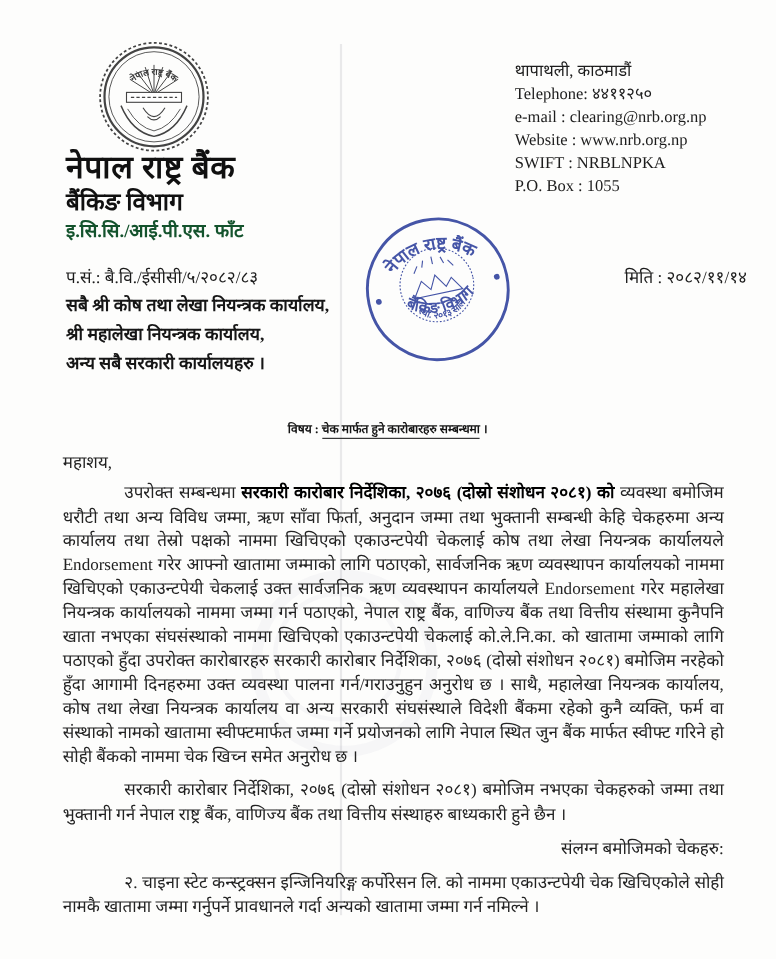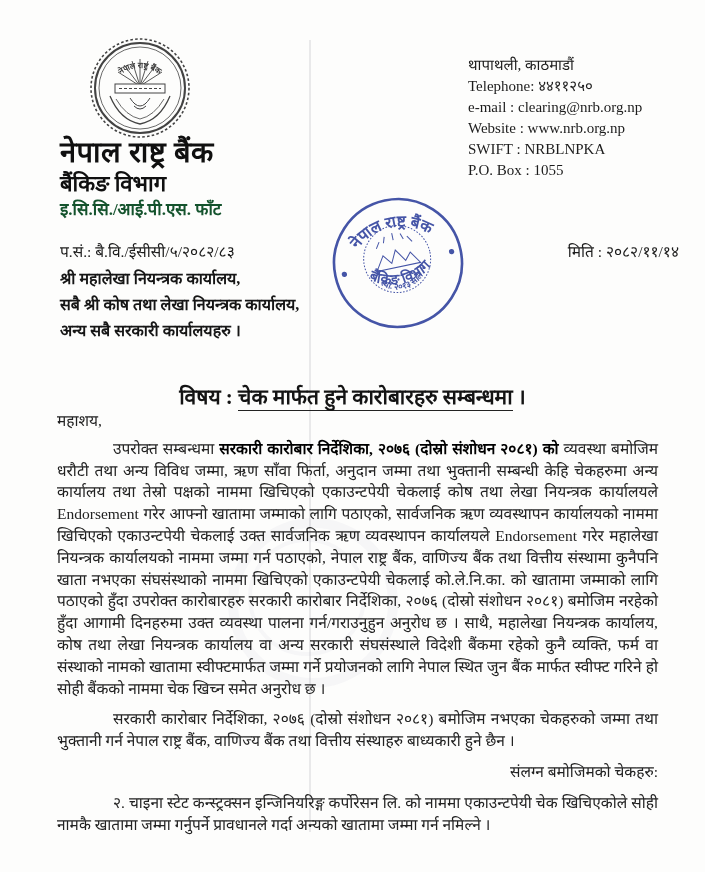--- a/index.html
+++ b/index.html
@@ -16,21 +16,21 @@
   .section-name{position:absolute; left:60px; top:197px; font-size:17px; font-weight:bold; color:#14532d;}
   .contact{position:absolute; left:468px; top:55px; font-size:15px; line-height:21px; color:#1c1c1c;}
   .contact .addr{}
   
   .ref-row{position:absolute; left:60px; right:26px; top:230px; display:flex; justify-content:space-between; font-size:15.5px; color:#1b1b1b;margin-top:10px;}
   
   .stamp{position:absolute; left:329px; top:194px; width:138px; height:138px; transform:rotate(-12deg); opacity:.92;}
   
   .recipients{position:absolute; left:60px; top:266px; font-size:16px; font-weight:bold; line-height:26px; color:#161616;}
   
-  .subject{position:absolute; left:0; right:0; top:382px; text-align:center; font-size:21px; font-weight:bold; color:#141414;}
+  .subject{position:absolute; left:0; right:0; top:382px; text-align:center; font-size:11px; font-weight:bold; color:#141414;}
   .subject .u{border-bottom:1.6px solid #222; padding-bottom:1px;}
   
   .letter-body{position:absolute; left:57px; right:47px; top:410px; font-size:15.5px; line-height:21.8px; text-align:justify; color:#222;}
   .letter-body p{margin:0 0 9px 0;}
   .salutation{text-indent:0; margin-bottom:6px !important; text-align:left;}
   .para{text-indent:56px;}
   .attach-heading{text-indent:33px; text-align:right;}
   .bseg{font-weight:bold; color:#000000;}
   
   .scan-line{position:absolute; left:309px; top:40px; width:2px; height:792px; background:rgba(165,165,175,.22); pointer-events:none;}
@@ -110,22 +110,22 @@
       <path d="M 46 72 L 55 58 L 62 67 L 68 55 L 76 67 L 82 60 L 90 72 Z"></path>
       <line x1="50" y1="50" x2="54" y2="44"></line>
         <line x1="58" y1="46" x2="60" y2="40"></line>
       <line x1="68" y1="45" x2="68" y2="38"></line>
         <line x1="78" y1="46" x2="76" y2="40"></line>
       <line x1="86" y1="50" x2="82" y2="44"></line>
     </g>
   </svg>
 
   <div class="recipients">
+    <div>सबै श्री कोष तथा लेखा नियन्त्रक कार्यालय,</div>
     <div>श्री महालेखा नियन्त्रक कार्यालय,</div>
-    <div>सबै श्री कोष तथा लेखा नियन्त्रक कार्यालय,</div>
     <div>अन्य सबै सरकारी कार्यालयहरु ।</div>
   </div>
 
   <div class="subject"><span>विषय : </span><span class="u">चेक मार्फत हुने कारोबारहरु सम्बन्धमा</span><span> ।</span></div>
 
   <div class="letter-body">
     <p class="salutation">महाशय,</p>
     <p class="para"><span>उपरोक्त सम्बन्धमा </span><span class="bseg">सरकारी कारोबार निर्देशिका, २०७६ (दोस्रो संशोधन २०८१) को </span><span>व्यवस्था बमोजिम धरौटी तथा अन्य विविध जम्मा, ऋण साँवा फिर्ता, अनुदान जम्मा तथा भुक्तानी सम्बन्धी केहि चेकहरुमा अन्य कार्यालय तथा तेस्रो पक्षको नाममा खिचिएको एकाउन्टपेयी चेकलाई कोष तथा लेखा नियन्त्रक कार्यालयले Endorsement गरेर आफ्नो खातामा जम्माको लागि पठाएको, सार्वजनिक ऋण व्यवस्थापन कार्यालयको नाममा खिचिएको एकाउन्टपेयी चेकलाई उक्त सार्वजनिक ऋण व्यवस्थापन कार्यालयले Endorsement गरेर महालेखा नियन्त्रक कार्यालयको नाममा जम्मा गर्न पठाएको, नेपाल राष्ट्र बैंक, वाणिज्य बैंक तथा वित्तीय संस्थामा कुनैपनि खाता नभएका संघसंस्थाको नाममा खिचिएको एकाउन्टपेयी चेकलाई को.ले.नि.का. को खातामा जम्माको लागि पठाएको हुँदा उपरोक्त कारोबारहरु सरकारी कारोबार निर्देशिका, २०७६ (दोस्रो संशोधन २०८१) बमोजिम नरहेको हुँदा आगामी दिनहरुमा उक्त व्यवस्था पालना गर्न/गराउनुहुन अनुरोध छ । साथै, महालेखा नियन्त्रक कार्यालय, कोष तथा लेखा नियन्त्रक कार्यालय वा अन्य सरकारी संघसंस्थाले विदेशी बैंकमा रहेको कुनै व्यक्ति, फर्म वा संस्थाको नामको खातामा स्वीफ्टमार्फत जम्मा गर्ने प्रयोजनको लागि नेपाल स्थित जुन बैंक मार्फत स्वीफ्ट गरिने हो सोही बैंकको नाममा चेक खिच्न समेत अनुरोध छ ।</span></p>
     <p class="para">सरकारी कारोबार निर्देशिका, २०७६ (दोस्रो संशोधन २०८१) बमोजिम नभएका चेकहरुको जम्मा तथा भुक्तानी गर्न नेपाल राष्ट्र बैंक, वाणिज्य बैंक तथा वित्तीय संस्थाहरु बाध्यकारी हुने छैन ।</p>
     <p class="attach-heading">संलग्न बमोजिमको चेकहरु:</p>

